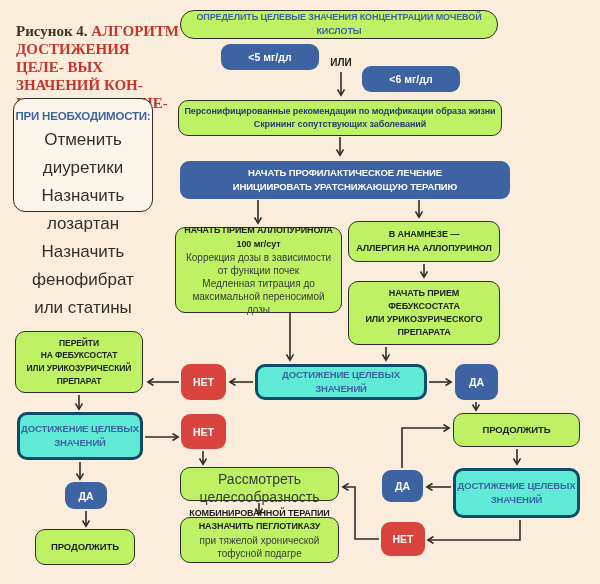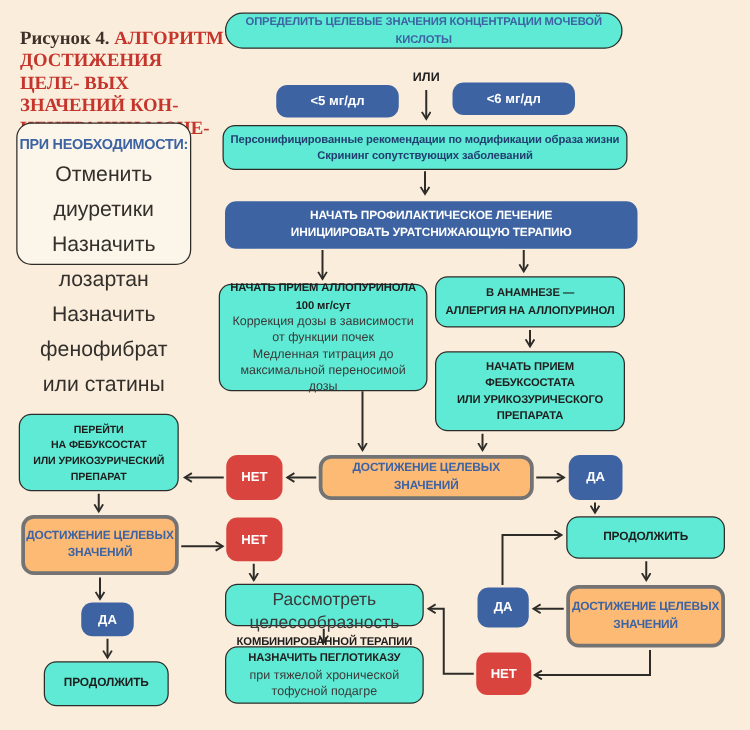--- a/index.html
+++ b/index.html
@@ -6,24 +6,24 @@
   .canvas {
     position:relative; width:600px; height:584px; background:#faeddc;
     font-family:"Liberation Sans", sans-serif; overflow:hidden;
   }
   .overlay { position:absolute; left:0; top:0; pointer-events:none; }
   .node {
     position:absolute; box-sizing:border-box;
     display:flex; flex-direction:column; justify-content:center; align-items:center;
     text-align:center;
   }
-  .wbox { background:#5eead4; border:1.5px solid #2e2c28; border-radius:10px; color:#1e1e1e; }
+  .wbox { background:#bef264; border:1.5px solid #2e2c28; border-radius:10px; color:#1e1e1e; }
   .bluefill { background:#3d63a3; color:#ffffff; font-weight:bold; border-radius:9px; }
   .redfill  { background:#d9453e; color:#ffffff; font-weight:bold; border-radius:9px; }
-  .targetbox { background:#fdba74; border:3px solid #737373; border-radius:10px;
+  .targetbox { background:#5eead4; border:3px solid #0c4a6e; border-radius:10px;
                color:#3d63a3; font-weight:bold; }
   .bluetext { color:#3d63a3; font-weight:bold; }
   .navytext { color:#223e70; font-weight:bold; }
   .t-b95 { font-size:9.5px; font-weight:bold; line-height:1.5; letter-spacing:-0.1px; }
   .t-b9  { font-size:9px;   font-weight:bold; line-height:1.45; letter-spacing:-0.1px; }
   .t-b85 { font-size:8.5px; font-weight:bold; line-height:1.5; letter-spacing:-0.1px; }
   .t-r85 { font-size:10px; line-height:1.3; color:#3a3a3a; }
   .t-r9  { font-size:14px;   line-height:1.35; color:#3a3a3a;margin-top:22px; }
   .pilltext { font-size:10.5px; }
   .fig-title {
@@ -86,21 +86,21 @@
     <div class="ni">Отменить диуретики</div>
     <div class="ni">Назначить лозартан</div>
     <div class="ni">Назначить фенофибрат</div>
     <div class="ni">или статины</div>
   </div>
 
   <div class="node wbox" style="left:180px;top:10px;width:318px;height:29px;border-radius:14px">
     <div class="bluetext t-b9">ОПРЕДЕЛИТЬ ЦЕЛЕВЫЕ ЗНАЧЕНИЯ КОНЦЕНТРАЦИИ МОЧЕВОЙ КИСЛОТЫ</div>
   </div>
 
-  <div class="node bluefill pilltext" style="left:221px;top:68px;width:98px;height:26px">
+  <div class="node bluefill pilltext" style="left:221px;top:44px;width:98px;height:26px">
     <span>&lt;5 мг/дл</span>
   </div>
   <div class="orlabel">ИЛИ</div>
   <div class="node bluefill pilltext" style="left:362px;top:66px;width:98px;height:26px">
     <span>&lt;6 мг/дл</span>
   </div>
 
   <div class="node wbox" style="left:178px;top:100px;width:324px;height:36px">
     <div class="navytext t-b9">Персонифицированные рекомендации по модификации образа жизни</div>
     <div class="navytext t-b9">Скрининг сопутствующих заболеваний</div>

